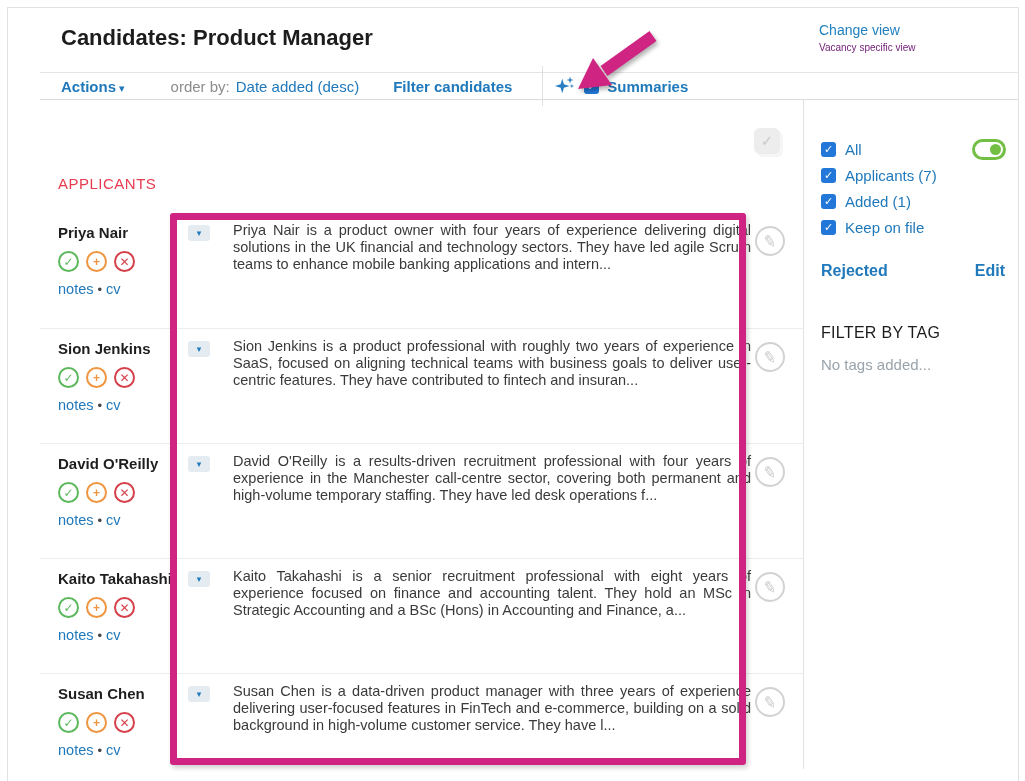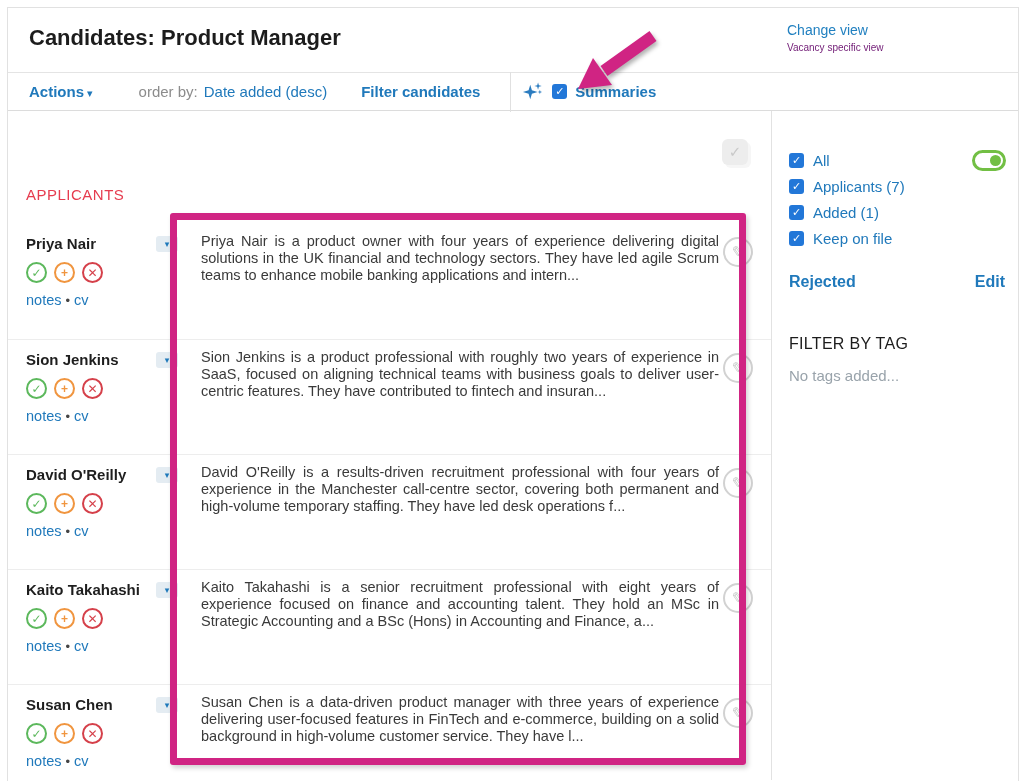--- a/index.html
+++ b/index.html
@@ -1,29 +1,29 @@
 <!DOCTYPE html>
 <html><head>
 <meta charset="utf-8">
 <style>
   * { margin:0; padding:0; box-sizing:border-box; }
   html,body { width:1025px; height:781px; background:#fff; overflow:hidden;
     font-family:"Liberation Sans","DejaVu Sans",sans-serif; }
   .page-card { position:absolute; left:7px; top:7px; width:1012px; height:774px;
-    border:1px solid #e1e1e1; border-bottom:none; background:#fff; }
+    border:1px solid #e1e1e1; border-bottom:none; background:#fff;padding-left:32px; }
 
   
   .header { position:relative; height:64px; }
   .page-title { position:absolute; left:21px; top:17px; font-size:22px; font-weight:bold; color:#1c1c1c; }
   .view-block { position:absolute; left:779px; top:14px; }
   .change-view { font-size:14px; color:#2180c0; cursor:pointer; }
   .view-sub { font-size:10px; color:#701a75; margin-top:4px; }
 
   
-  .toolbar { position:relative; height:39px; border-top:1px solid #e4e4e4; border-bottom:1px solid #dcdcdc;
+  .toolbar { position:relative; height:28px; border-top:1px solid #e4e4e4; border-bottom:1px solid #dcdcdc;
     display:flex; align-items:center; font-size:15px; }
   .tb-actions { margin-left:21px; color:#2079bb; font-weight:bold; cursor:pointer; }
   .tb-caret { font-size:11px; margin-left:3px; }
   .tb-orderby { margin-left:46px; color:#8c8c8c; }
   .tb-ordervalue { margin-left:6px; color:#2079bb; font-weight:normal; cursor:pointer; }
   .tb-filter { margin-left:34px; color:#2079bb; font-weight:bold; cursor:pointer; }
   .tb-sep { width:1px; height:40px; background:#e0e0e0; margin-left:30px; }
   .sparkles { margin-left:11px; width:22px; height:22px; }
   .tb-check { margin-left:8px; }
   .checkbox { width:15px; height:15px; background:#2277d8; border-radius:3px; color:#fff;

